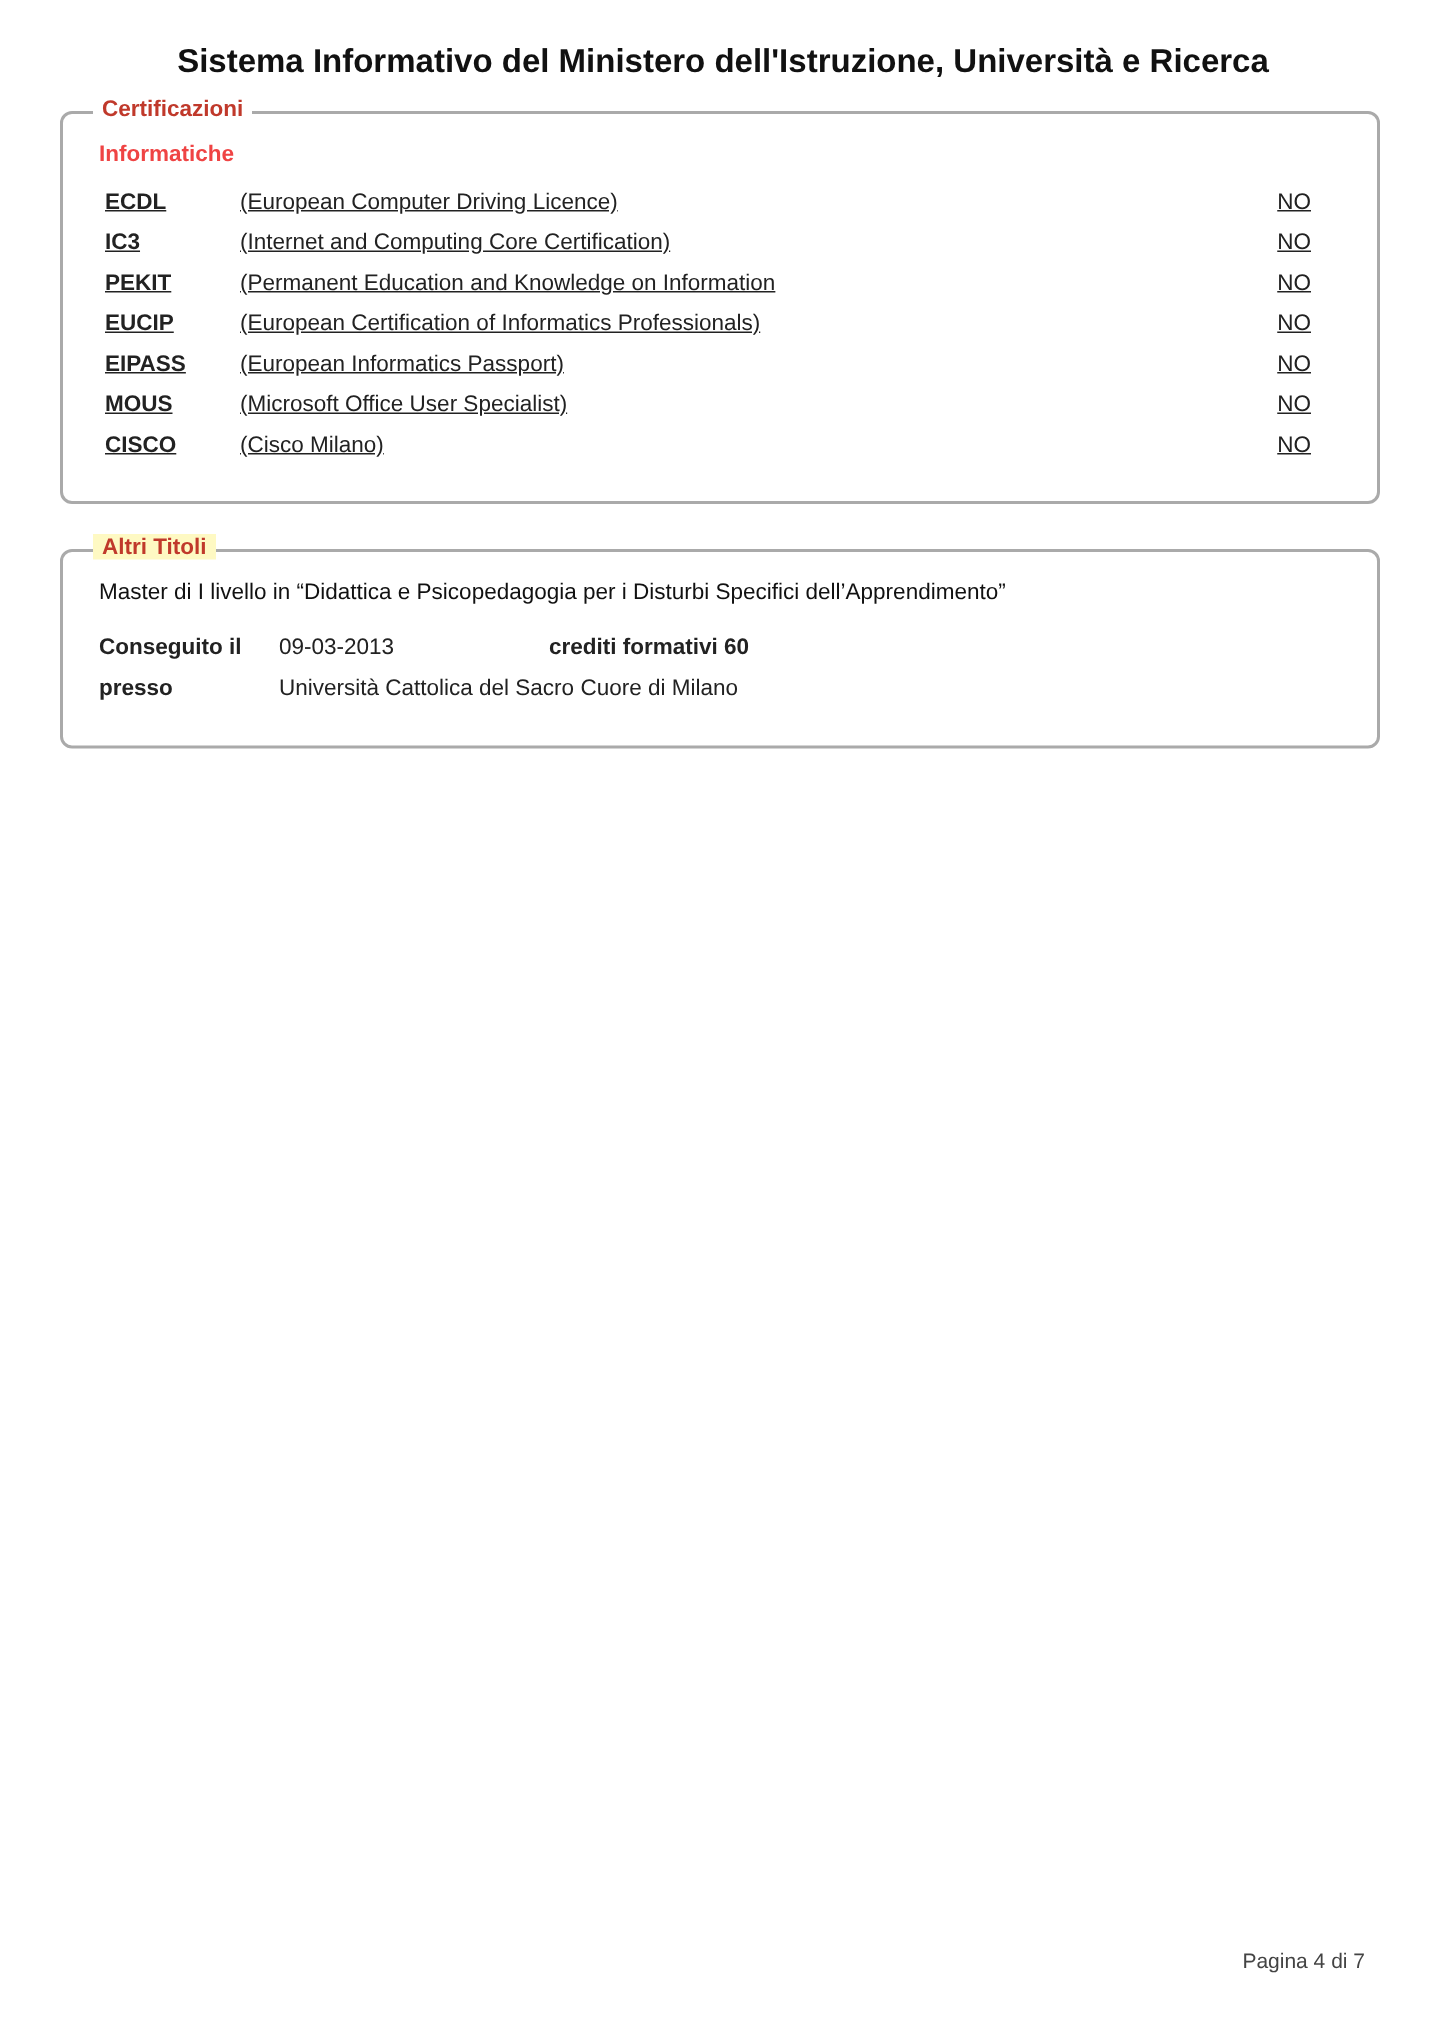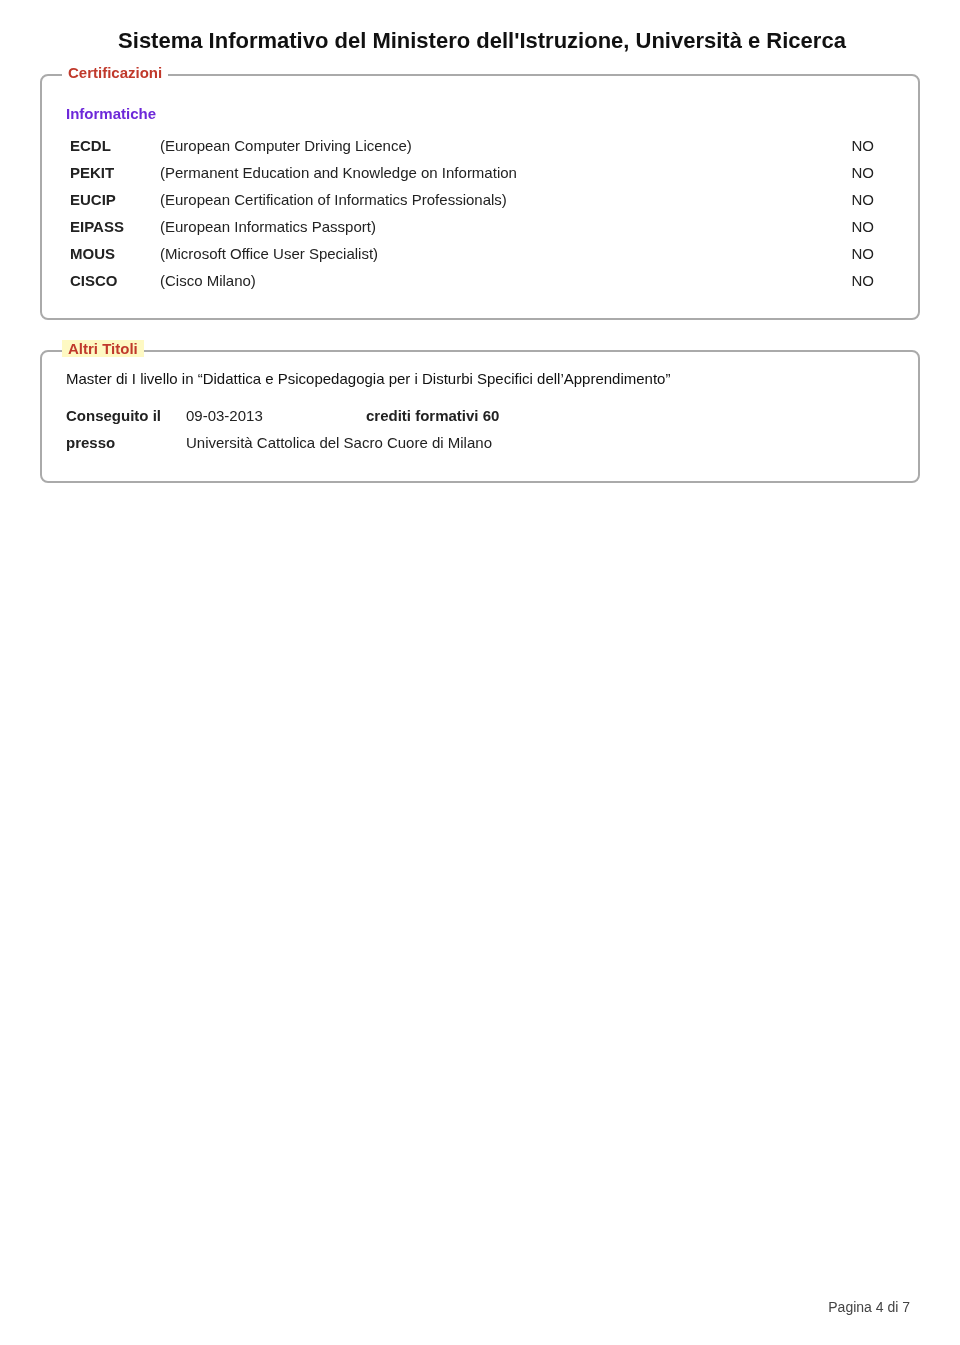--- a/index.html
+++ b/index.html
@@ -41,29 +41,30 @@
       background: #ffffff;
       padding: 0 6px;
       font-weight: bold;
       color: #c0392b;
       font-size: 15px;
     }
 
     .section-subtitle {
       font-weight: bold;
       font-size: 15px;
-      color: #6d28d9;
+      color: #ef4444;
       margin-bottom: 10px;
-      margin-top: 11px;
+      margin-top: 0;
     }
 
     .cert-table {
       width: 100%;
       border-collapse: collapse;
       margin-top: 6px;
+      text-decoration: underline;
     }
 
     .cert-table tr td {
       padding: 5px 8px 5px 4px;
       vertical-align: top;
       font-size: 15px;
     }
 
     .cert-table tr td:first-child {
       font-weight: bold;
@@ -163,20 +164,25 @@
 <div class="page-title">Sistema Informativo del Ministero dell'Istruzione, Università e Ricerca</div>
 
 <div class="section-box">
   <span class="section-label">Certificazioni</span>
   <div class="section-subtitle">Informatiche</div>
   <table class="cert-table">
     <tbody id="cert-tbody">
     <tr>
           <td>ECDL</td>
           <td>(European Computer Driving Licence)</td>
+          <td>NO</td>
+        </tr>
+        <tr>
+          <td>IC3</td>
+          <td>(Internet and Computing Core Certification)</td>
           <td>NO</td>
         </tr>
         <tr>
           <td>PEKIT</td>
           <td>(Permanent Education and Knowledge on Information</td>
           <td>NO</td>
         </tr>
         <tr>
           <td>EUCIP</td>
           <td>(European Certification of Informatics Professionals)</td>

